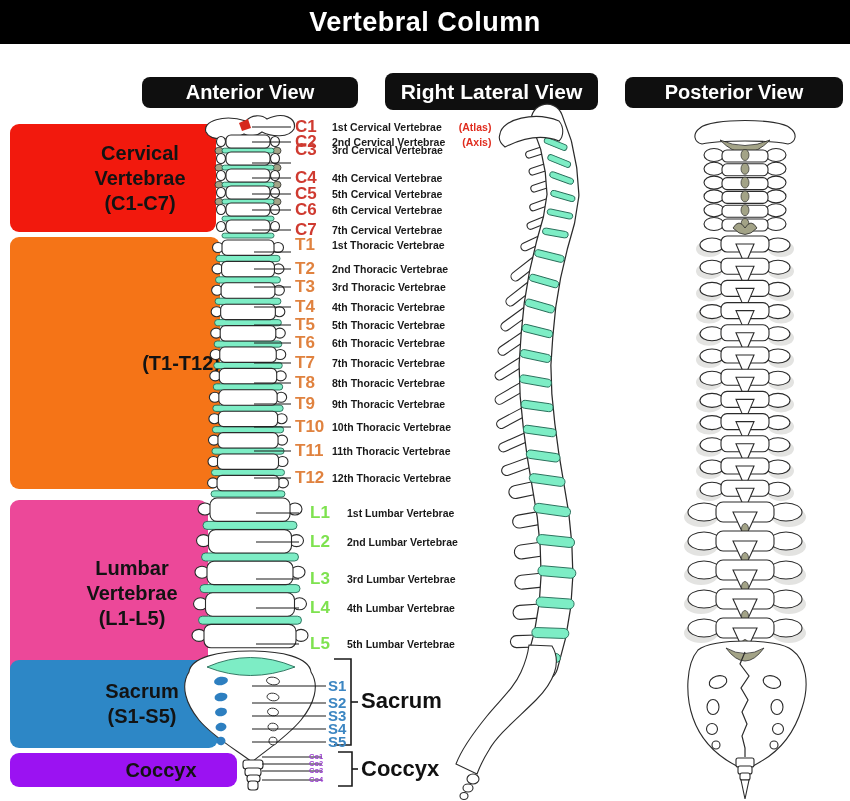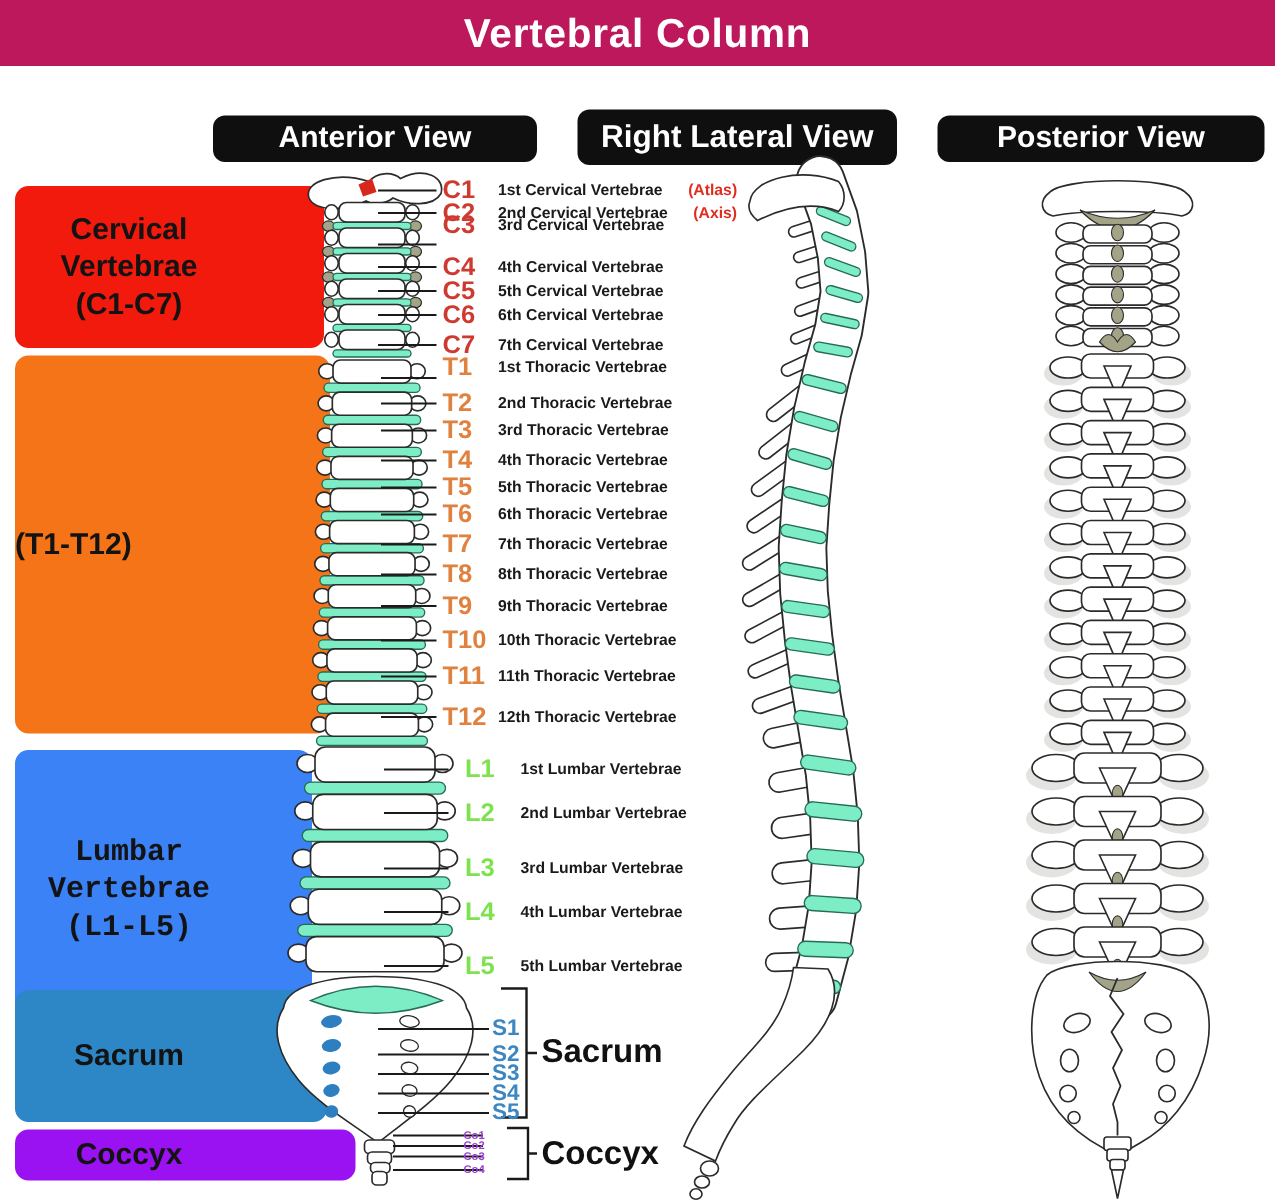--- a/index.html
+++ b/index.html
@@ -1,33 +1,33 @@
 <!DOCTYPE html>
 <html><head>
 <meta charset="utf-8">
 <style>
   html,body{margin:0;padding:0;background:#fff;}
   #stage{position:relative;width:850px;height:801px;background:#fff;overflow:hidden;
          font-family:"Liberation Sans","DejaVu Sans",sans-serif;}
   
-  #titlebar{position:absolute;left:0;top:0;width:850px;height:44px;background:#be185d;
+  #titlebar{position:absolute;left:0;top:0;width:850px;height:44px;background:#000000;
             display:flex;align-items:center;justify-content:center;}
   #titlebar span{color:#fff;font-weight:bold;font-size:27px;letter-spacing:.5px;}
   
   .pill{position:absolute;background:#0f0f0f;color:#fff;font-weight:bold;border-radius:8px;
         display:flex;align-items:center;justify-content:center;}
   #pill-ant{left:142px;top:77px;width:216px;height:31px;font-size:20px;}
   #pill-lat{left:385px;top:73px;width:213px;height:37px;font-size:21px;}
   #pill-pos{left:625px;top:77px;width:218px;height:31px;font-size:20px;}
   
   .box{position:absolute;left:10px;border-radius:9px;display:flex;align-items:center;
-       justify-content:flex-start;text-align:center;font-weight:bold;color:#131313;font-size:20px;}
+       justify-content:flex-end;text-align:center;font-weight:bold;color:#131313;font-size:20px;}
   #box-cervical{top:124px;width:206px;height:108px;background:#f2190d;}
   #box-thoracic{top:237px;width:210px;height:252px;background:#f57417;}
-  #box-lumbar{top:500px;width:198px;height:187px;background:#3b82f6;font-family:Liberation Mono, monospace;}
+  #box-lumbar{top:500px;width:198px;height:187px;background:#ec4899;}
   #box-sacrum{top:660px;width:208px;height:88px;background:#2d87c6;}
   #box-coccyx{top:753px;width:227px;height:34px;background:#9b12f2;}
   .rname{display:block;width:152px;margin:0 auto;line-height:1.25;}
   .rrange{display:block;line-height:1.25;}
   
   #art{position:absolute;left:0;top:0;}
   
   .vrow{position:absolute;left:295px;height:16px;display:flex;align-items:center;}
   .vid{font-weight:bold;font-size:17px;width:37px;flex:none;}
   .c .vid{color:#cf3a30;} .t .vid{color:#e0823f;} .l .vid{color:#7ee24f;margin-left:15px;}
@@ -69,20 +69,21 @@
   </div>
   <div class="box" id="box-lumbar">
     <div>
         <span class="rname">Lumbar Vertebrae</span>
          <span class="rrange">(L1-L5)</span>
       </div>
   </div>
   <div class="box" id="box-sacrum">
     <div>
         <span class="rname">Sacrum</span>
+         <span class="rrange">(S1-S5)</span>
       </div>
   </div>
   <div class="box" id="box-coccyx">
     <div>
         <span class="rname">Coccyx</span>
       </div>
   </div>
 
   <svg id="art" width="850" height="801" viewBox="0 0 850 801">
       <path fill="#ffffff" stroke="#2b2b2b" stroke-width="1.1" d="M206,132 C202,121 224,114 246,121 C251,115 261,114 267,119 C283,111 297,118 294,129 C289,138 272,137 262,132 C257,136 249,137 244,134 C231,141 210,141 206,132 Z"></path>

